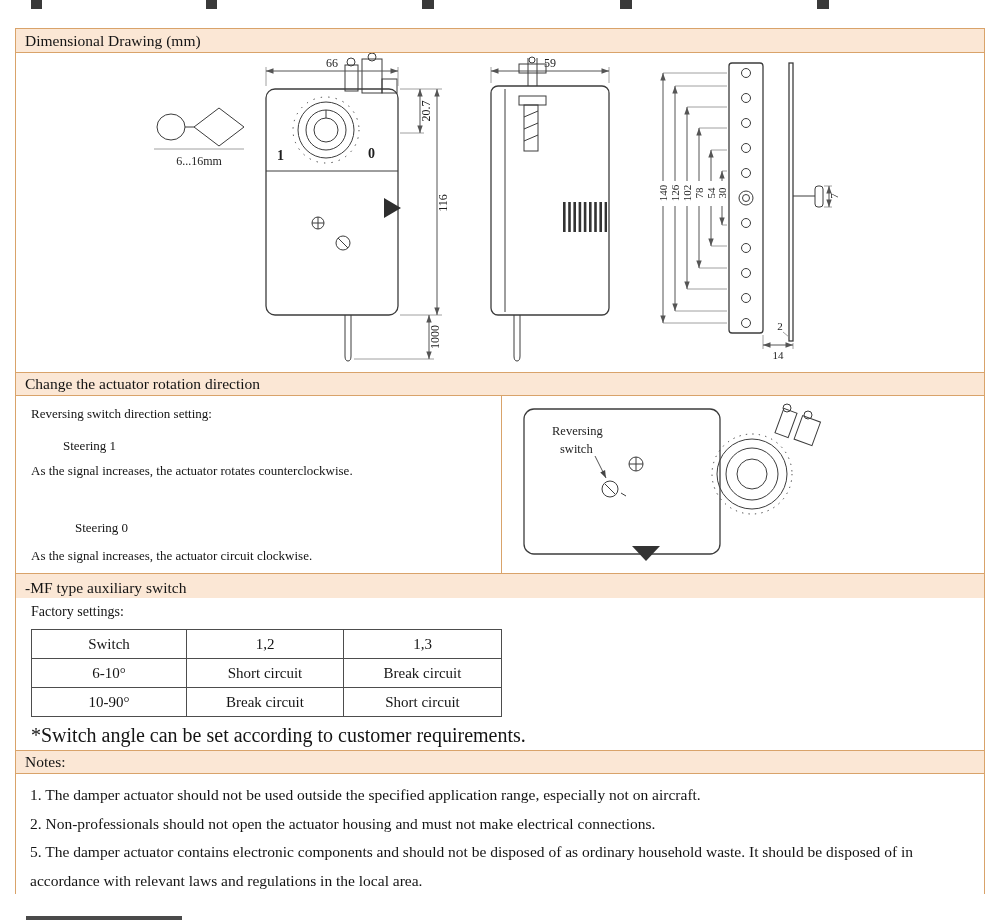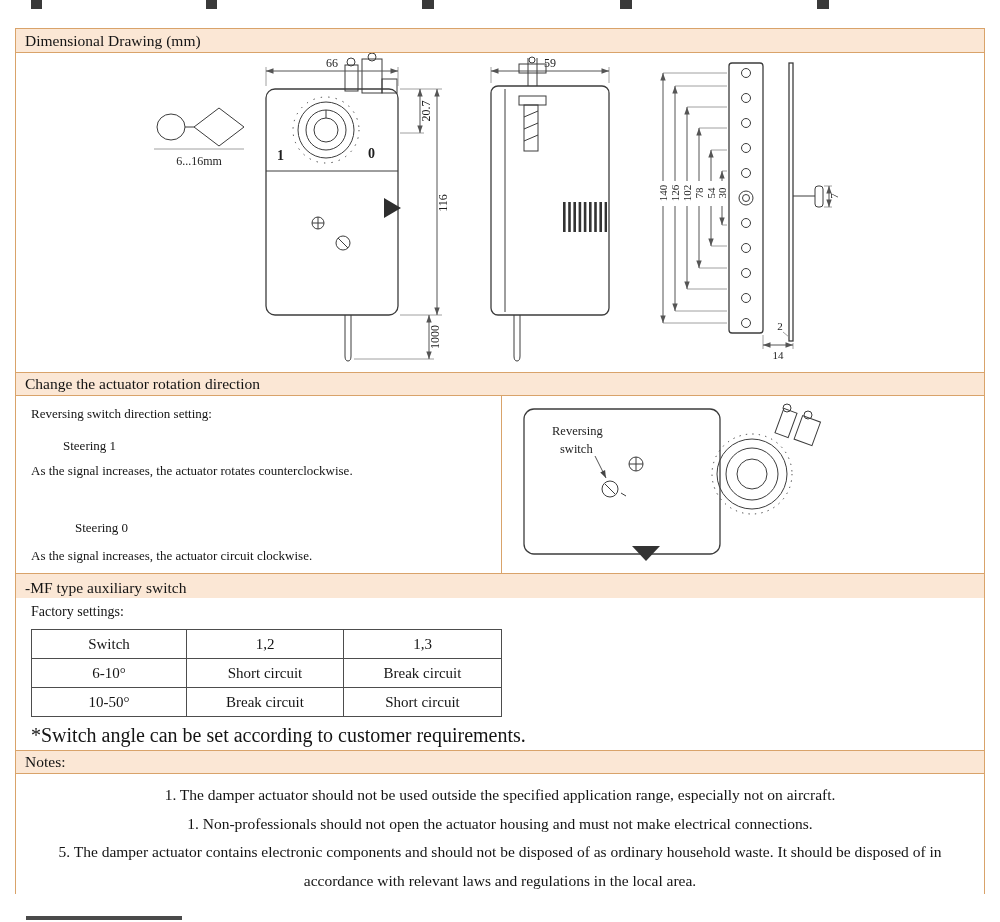--- a/index.html
+++ b/index.html
@@ -15,21 +15,21 @@
 
   .bar { position:absolute; left:0; width:100%; height:24px;
          background:#fbe7d5; border-top:1px solid #d9a36a; border-bottom:1px solid #d9a36a;
          display:flex; align-items:center; padding-left:9px; font-size:15.5px; }
   .bar.first { border-top:none; }
 
   .area { position:absolute; left:0; width:100%; background:#fff; }
   .drawing-area { top:24px; height:319px; }
   .rotation-area { top:367px; height:177px; }
   .aux-area { top:569px; height:152px; }
-  .notes-area { top:745px; height:121px; padding:7px 14px 0 14px;text-align:center; }
+  .notes-area { top:745px; height:121px; padding:7px 14px 0 14px; }
 
   .rot-left { position:absolute; left:0; top:0; width:485px; height:177px; }
   .rot-right { position:absolute; left:485px; top:0; width:483px; height:177px;
                border-left:1px solid #d9a36a; }
   .rot-left p { position:absolute; left:15px; font-size:13px; line-height:20px; white-space:nowrap; }
 
   .factory-label { position:absolute; left:15px; top:6px; font-size:14px; }
   .aux-table { position:absolute; left:15px; top:31px; border-collapse:collapse; }
   .aux-table td { border:1px solid #4d4d4d; height:29px; text-align:center; font-size:15px; }
   .footnote { position:absolute; left:15px; top:126px; font-size:20px; }
@@ -298,35 +298,35 @@
             <td style="width:155px;">Switch</td>
             <td style="width:157px;margin-left:40px;">1,2</td>
             <td style="width:158px;">1,3</td>
           </tr>
           <tr>
             <td>6-10°</td>
             <td>Short circuit</td>
             <td>Break circuit</td>
           </tr>
           <tr>
-            <td>10-50°</td>
+            <td>10-90°</td>
             <td>Break circuit</td>
             <td>Short circuit</td>
           </tr>
         </tbody>
       </table>
       <div class="footnote">*Switch angle can be set according to customer requirements.</div>
     </div>
 
     <div class="bar" style="top:721px;">
       <span>Notes:</span>
     </div>
 
     <div class="area notes-area">
       <p>1. The damper actuator should not be used outside the specified application range, especially not on aircraft.</p>
-      <p>1. Non-professionals should not open the actuator housing and must not make electrical connections.</p>
+      <p>2. Non-professionals should not open the actuator housing and must not make electrical connections.</p>
       <p>5. The damper actuator contains electronic components and should not be disposed of as ordinary household waste. It should be disposed of in accordance with relevant laws and regulations in the local area.</p>
     </div>
 
   </div>
 
   <div class="bottom-remnant"></div>
 </div>
 
 </body></html>

